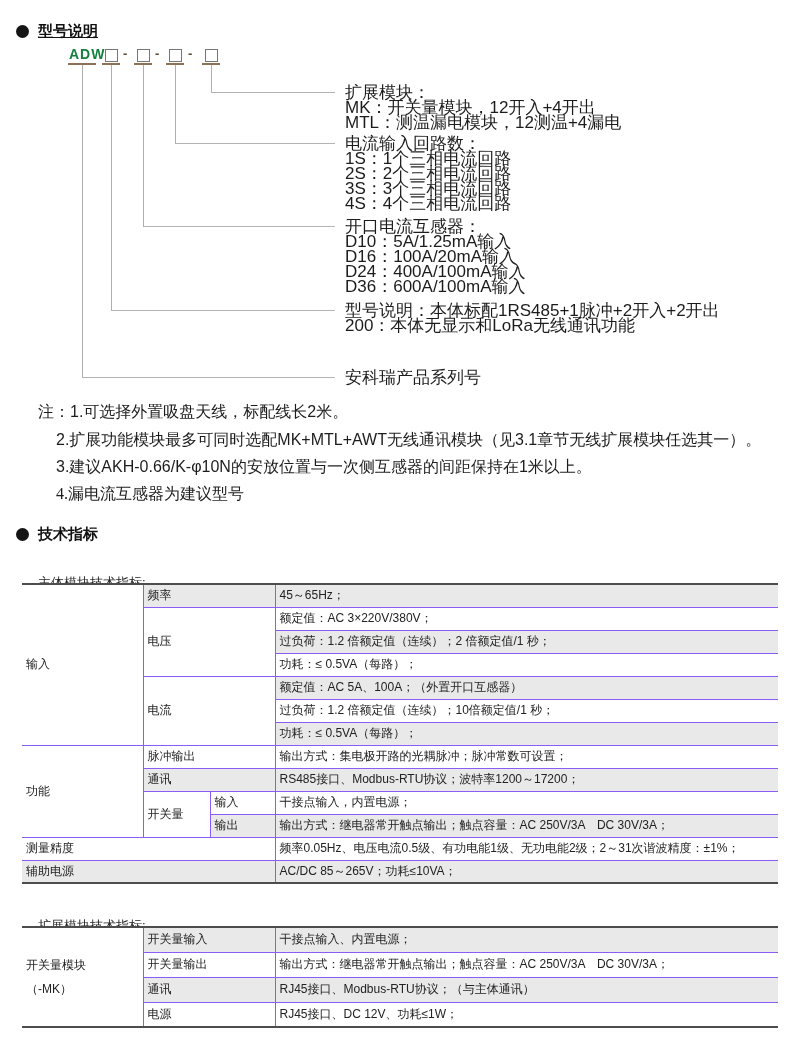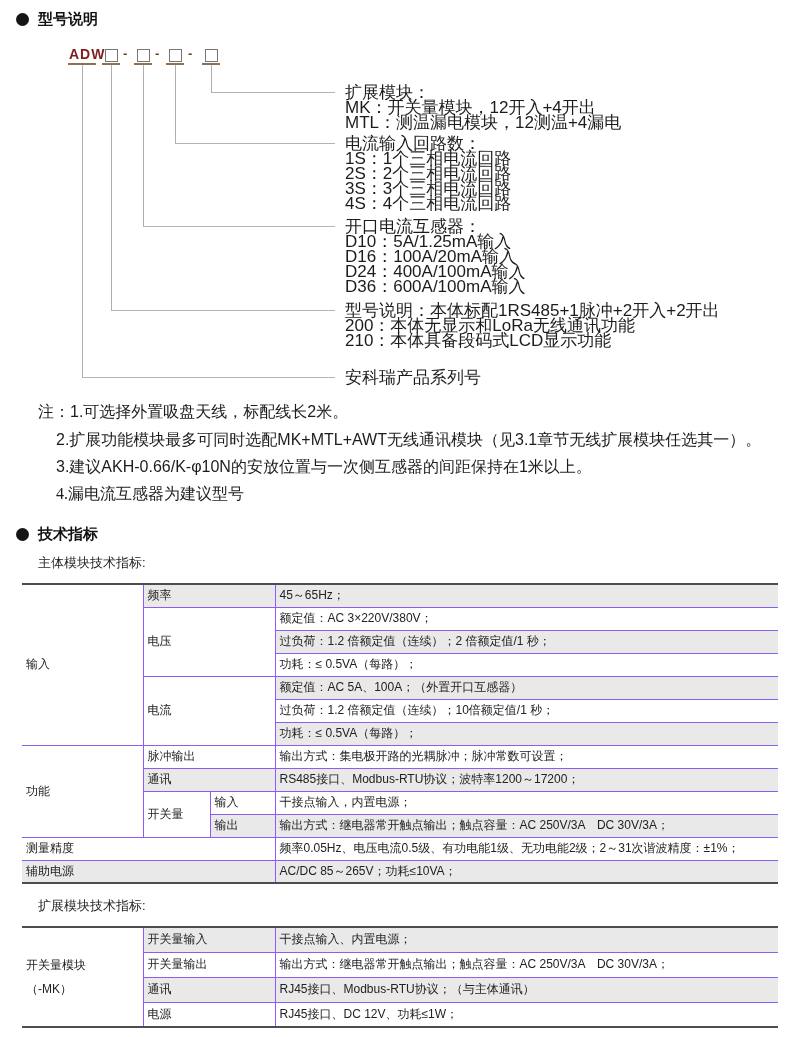--- a/index.html
+++ b/index.html
@@ -2,23 +2,23 @@
 <html><head>
 <meta charset="utf-8">
 <style>
   html,body{margin:0;padding:0;background:#ffffff;}
   .page{position:relative;width:800px;height:1037px;background:#fff;
         font-family:"Liberation Sans","DejaVu Sans",sans-serif;color:#1f1f1f;overflow:hidden;}
   
   .sec-heading{position:absolute;left:16px;display:flex;align-items:center;gap:9px;
                font-size:15px;font-weight:bold;color:#111;}
   .bullet{width:13px;height:13px;border-radius:50%;background:#151515;display:inline-block;}
-  .caption{position:absolute;left:38px;font-size:13px;color:#1f1f1f;}
-  
-  .adw{position:absolute;font-size:14px;font-weight:bold;letter-spacing:1px;color:#7f1d1d;}
+  .caption{position:absolute;left:38px;font-size:13px;color:#1f1f1f;margin-top:20px;}
+  
+  .adw{position:absolute;font-size:14px;font-weight:bold;letter-spacing:1px;color:#15803d;}
   .mbox{position:absolute;width:11px;height:11px;border:1.5px solid #767676;background:#fff;}
   .dash{position:absolute;font-size:13px;font-weight:bold;color:#5f4a38;}
   .u{position:absolute;height:2px;background:#8d7155;}
   .vl{position:absolute;width:1px;background:#aeaeae;}
   .hl{position:absolute;height:1px;background:#b4b4b4;}
   .branch{position:absolute;left:345px;font-size:17px;line-height:15px;color:#1c1c1c;white-space:nowrap;}
   
   .note-row{position:absolute;font-size:16px;color:#1c1c1c;white-space:nowrap;}
   
   table.spec{position:absolute;left:22px;width:756px;border-collapse:collapse;table-layout:fixed;
@@ -29,21 +29,21 @@
   table.spec td.g{background:#e9e9e9;}
   #t1 tr{height:23px;}
   #t2 tr{height:25px;}
   .module-label div{line-height:24px;}
 </style>
 </head>
 <body>
 
 <div class="page">
 
-  <div class="sec-heading" style="top:10px;">
+  <div class="sec-heading" style="top:22px;text-decoration:underline;">
     <span class="bullet"></span>
     <span>型号说明</span>
   </div>
 
   <div>
     <span class="adw" style="left:69px;top:46px;">ADW</span>
     <div class="mbox" style="left:105px;top:49px;"></div>
     <span class="dash" style="left:123px;top:46px;">-</span>
     <div class="mbox" style="left:137px;top:49px;"></div>
     <span class="dash" style="left:155px;top:46px;">-</span>
@@ -83,21 +83,20 @@
     <div class="branch" style="top:219px;">
       <div>开口电流互感器：</div>
       <div>D10：5A/1.25mA输入</div>
       <div>D16：100A/20mA输入</div>
       <div>D24：400A/100mA输入</div>
       <div>D36：600A/100mA输入</div>
     </div>
     <div class="branch" style="top:303px;">
       <div>型号说明：本体标配1RS485+1脉冲+2开入+2开出</div>
       <div>200：本体无显示和LoRa无线通讯功能</div>
-      <div>210：本体具备段码式LCD显示功能</div>
     </div>
     <div class="branch" style="top:370px;">
       <div>安科瑞产品系列号</div>
     </div>
   </div>
 
   <div>
     <div class="note-row" style="left:38px;top:402px;">
       <span>注：</span><span>1.可选择外置吸盘天线，标配线长2米。</span>
     </div>

